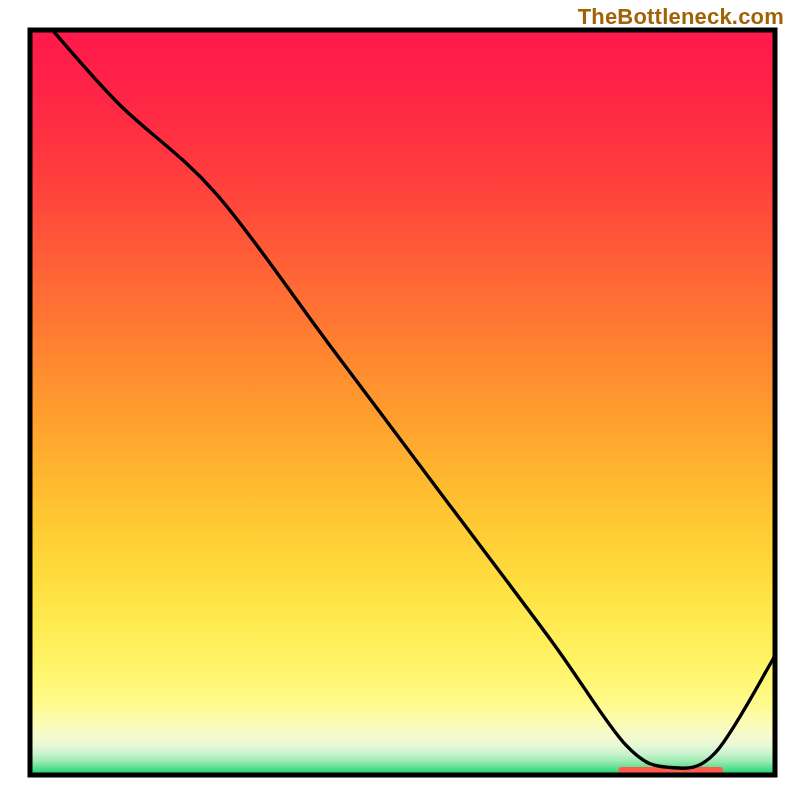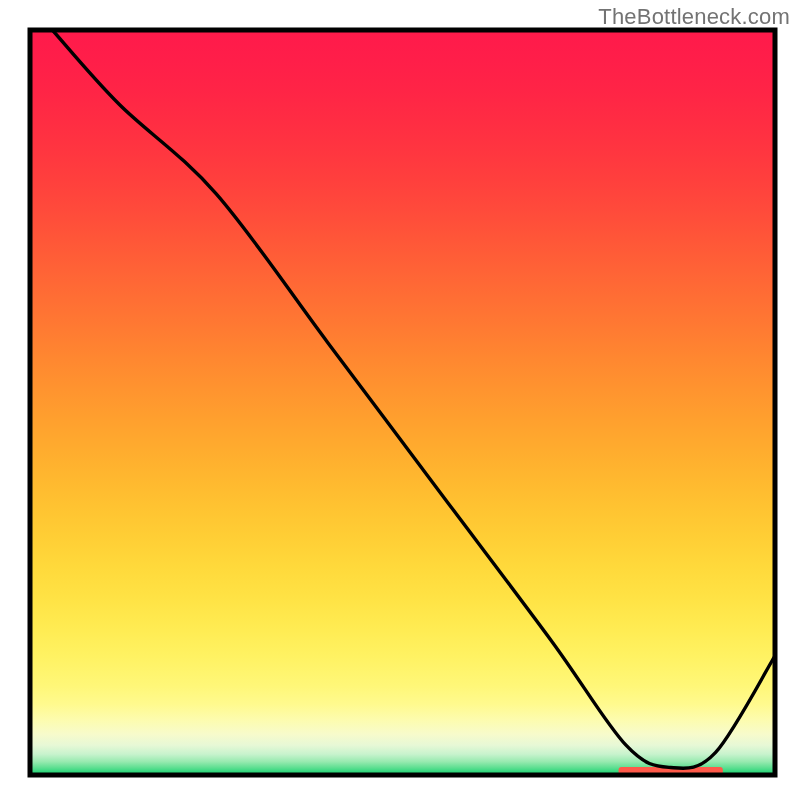--- a/index.html
+++ b/index.html
@@ -11,24 +11,24 @@
     font-family: Arial, Helvetica, sans-serif;
   }
   .stage {
     position: relative;
     width: 800px;
     height: 800px;
   }
   .watermark {
     position: absolute;
     top: 4px;
-    right: 10px;
+    right: 16px;
     font-size: 22px;
-    font-weight: 400;
-    color: #737373;
+    font-weight: 700;
+    color: #a16207;
     letter-spacing: 0.2px;
   }
   svg {
     display: block;
   }
 </style>
 </head>
 <body>
 
 <div class="stage">

